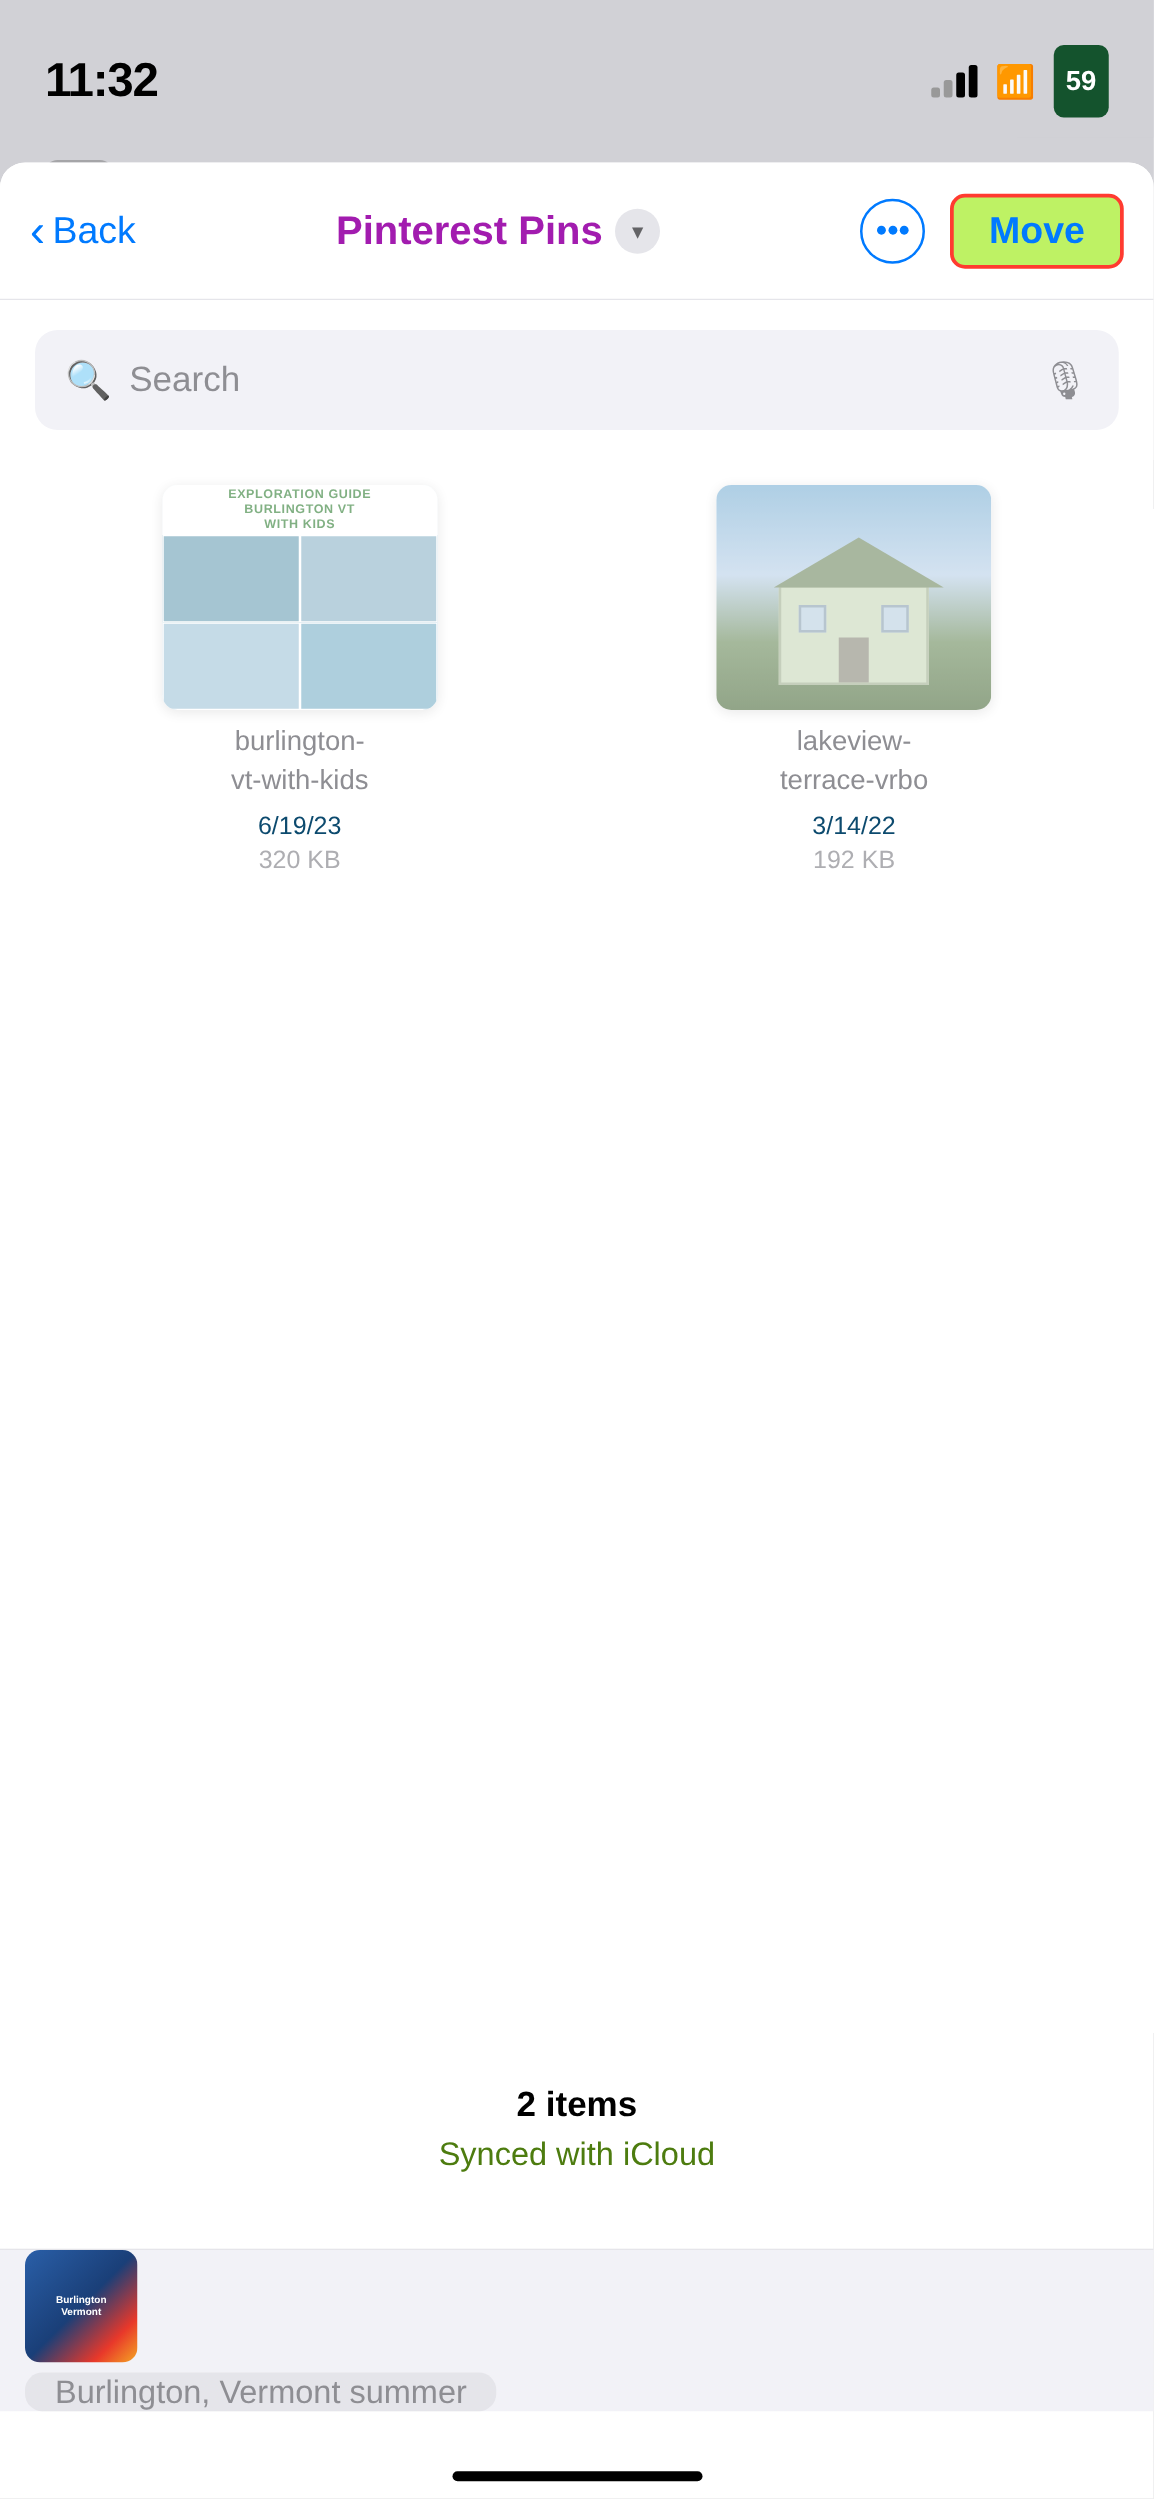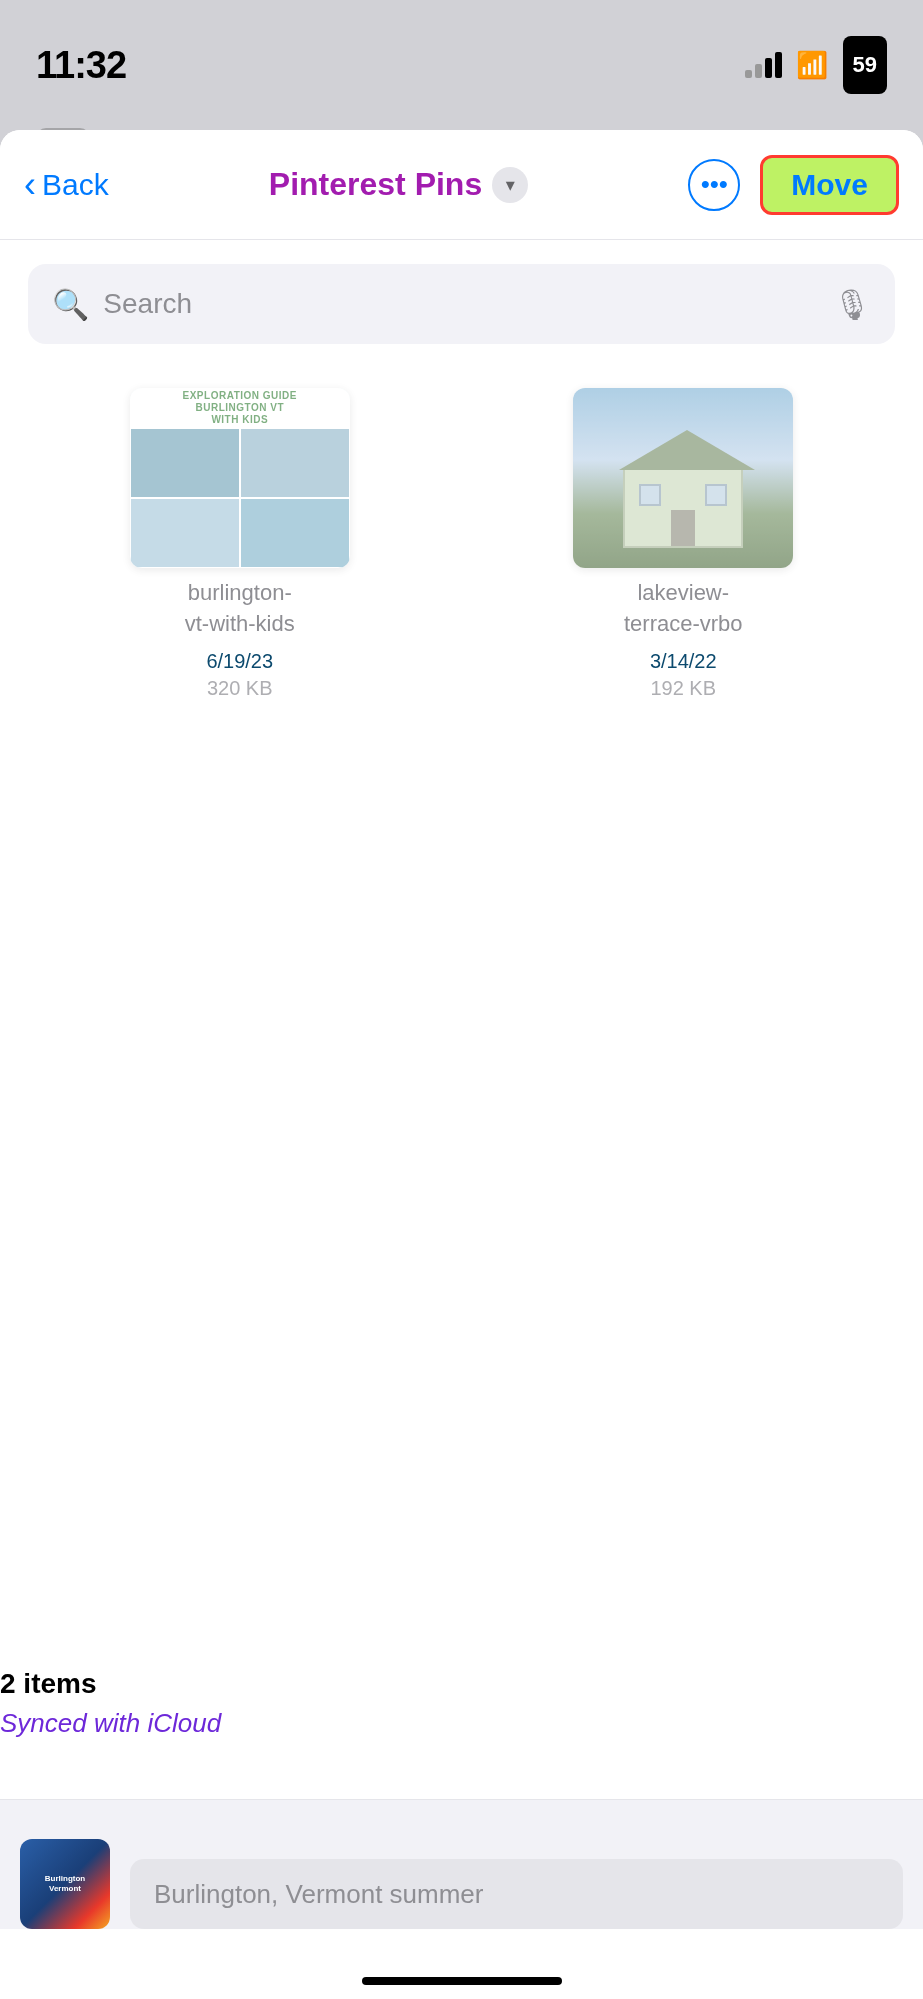--- a/index.html
+++ b/index.html
@@ -46,21 +46,21 @@
       border-radius: 2px;
     }
     .signal-bar.inactive { background: #999; }
     .wifi-icon {
       font-size: 26px;
       color: #000;
     }
     .battery-box {
       display: flex;
       align-items: center;
-      background: #000000;
+      background: #14532d;
       border-radius: 8px;
       padding: 16px 10px;
       color: #fff;
       font-size: 22px;
       font-weight: 600;
     }
 
     
     .bg-app-bar {
       width: 100%;
@@ -332,47 +332,48 @@
       color: #aeaeb2;
       margin-top: -6px;
     }
 
     
     .footer-info {
       position: absolute;
       bottom: 260px;
       left: 0;
       right: 0;
+      text-align: center;
       margin-top: 17px;
     }
     .footer-count {
       font-size: 28px;
       font-weight: 700;
       color: #000;
       margin-bottom: 8px;
     }
     .footer-sync {
       font-size: 26px;
-      color: #6d28d9;
-      font-style: italic;
+      color: #4d7c0f;
     }
 
     
     .bottom-dock {
       position: absolute;
       bottom: 70px;
       left: 0;
       right: 0;
       height: 130px;
       background: #f2f2f7;
       border-top: 1px solid #e5e5ea;
       display: flex;
-      align-items: flex-end;
+      align-items: flex-start;
       padding: 0 20px;
-      gap: 20px;
+      gap: 8px;
+      flex-direction: column;
     }
     .dock-thumbnail {
       width: 90px;
       height: 90px;
       border-radius: 12px;
       overflow: hidden;
       flex-shrink: 0;
     }
     .dock-thumb-inner {
       width: 100%;

